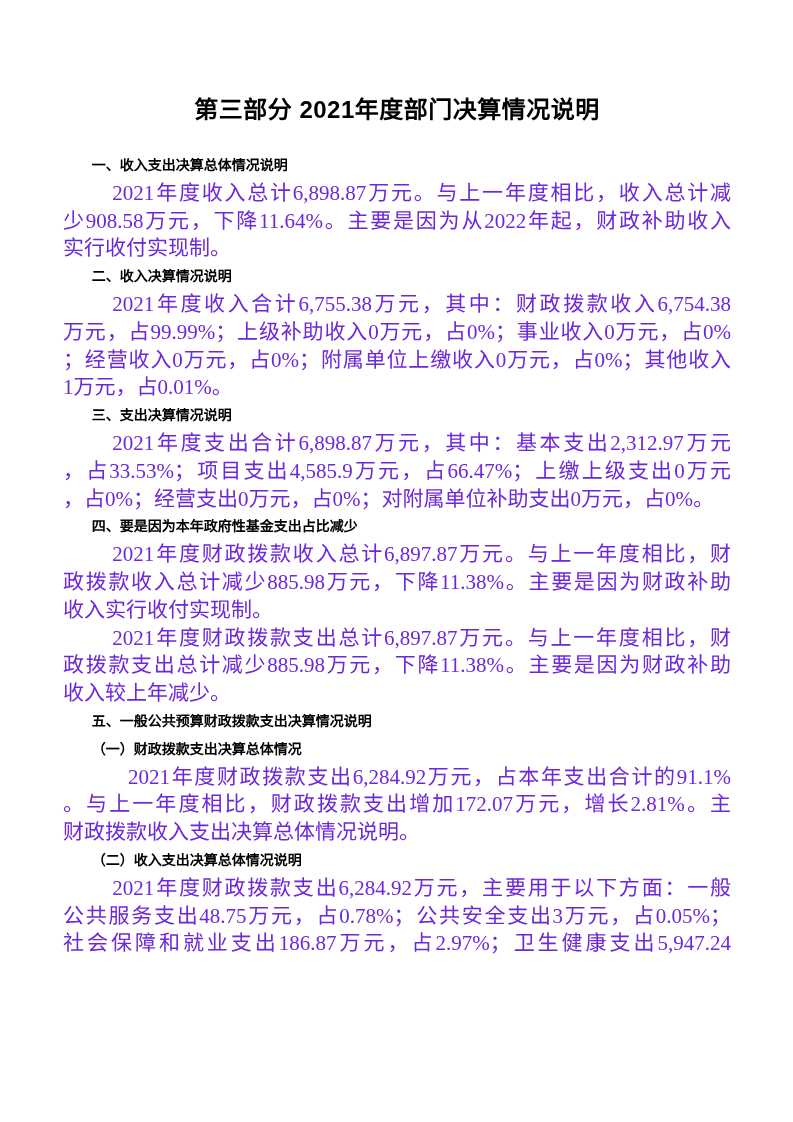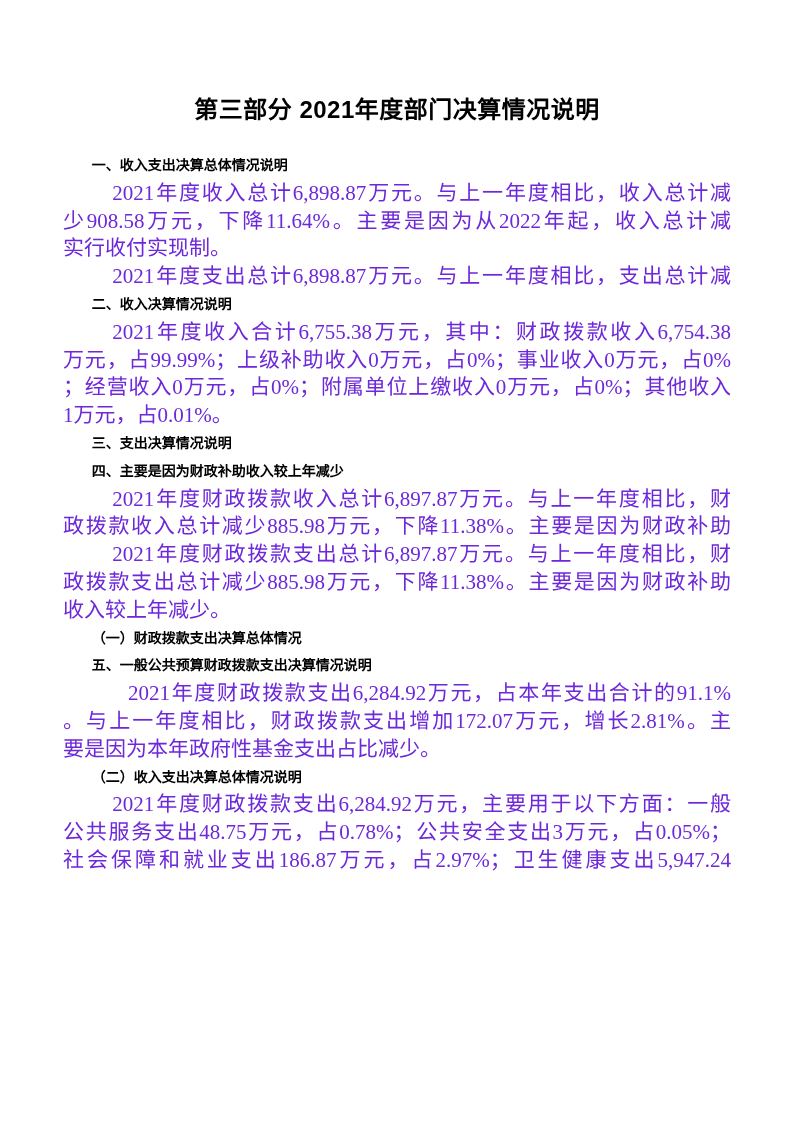--- a/index.html
+++ b/index.html
@@ -59,50 +59,55 @@
 </style>
 </head>
 <body>
 
 <div class="page">
   <h1 class="doc-title">第三部分 2021年度部门决算情况说明</h1>
   <main class="doc-body">
       <div class="doc-heading">一、收入支出决算总体情况说明</div>
       <div class="doc-paragraph">
         <div class="doc-line first-line justified">2021年度收入总计6,898.87万元。与上一年度相比，收入总计减</div>
-        <div class="doc-line justified">少908.58万元，下降11.64%。主要是因为从2022年起，收入总计减</div>
+        <div class="doc-line justified">少908.58万元，下降11.64%。主要是因为从2022年起，财政补助收入</div>
         <div class="doc-line">实行收付实现制。</div>
       </div>
       <div class="doc-paragraph">
-        <div class="doc-line first-line justified">2021年度支出总计6,898.87万元。与上一年度相比，支出总计减</div>
       </div>
       <div class="doc-heading">二、收入决算情况说明</div>
       <div class="doc-paragraph">
         <div class="doc-line first-line justified">2021年度收入合计6,755.38万元，其中：财政拨款收入6,754.38</div>
         <div class="doc-line justified">万元，占99.99%；上级补助收入0万元，占0%；事业收入0万元，占0%</div>
         <div class="doc-line justified">；经营收入0万元，占0%；附属单位上缴收入0万元，占0%；其他收入</div>
         <div class="doc-line">1万元，占0.01%。</div>
       </div>
       <div class="doc-heading">三、支出决算情况说明</div>
-      <div class="doc-heading">四、主要是因为财政补助收入较上年减少</div>
+      <div class="doc-paragraph">
+        <div class="doc-line first-line justified">2021年度支出合计6,898.87万元，其中：基本支出2,312.97万元</div>
+        <div class="doc-line justified">，占33.53%；项目支出4,585.9万元，占66.47%；上缴上级支出0万元</div>
+        <div class="doc-line">，占0%；经营支出0万元，占0%；对附属单位补助支出0万元，占0%。</div>
+      </div>
+      <div class="doc-heading">四、要是因为本年政府性基金支出占比减少</div>
       <div class="doc-paragraph">
         <div class="doc-line first-line justified">2021年度财政拨款收入总计6,897.87万元。与上一年度相比，财</div>
         <div class="doc-line justified">政拨款收入总计减少885.98万元，下降11.38%。主要是因为财政补助</div>
+        <div class="doc-line">收入实行收付实现制。</div>
       </div>
       <div class="doc-paragraph">
         <div class="doc-line first-line justified">2021年度财政拨款支出总计6,897.87万元。与上一年度相比，财</div>
         <div class="doc-line justified">政拨款支出总计减少885.98万元，下降11.38%。主要是因为财政补助</div>
         <div class="doc-line">收入较上年减少。</div>
       </div>
+      <div class="doc-heading">五、一般公共预算财政拨款支出决算情况说明</div>
       <div class="doc-heading">（一）财政拨款支出决算总体情况</div>
-      <div class="doc-heading">五、一般公共预算财政拨款支出决算情况说明</div>
       <div class="doc-paragraph">
         <div class="doc-line first-line justified" style="text-indent: 3.1em;">2021年度财政拨款支出6,284.92万元，占本年支出合计的91.1%</div>
         <div class="doc-line justified">。与上一年度相比，财政拨款支出增加172.07万元，增长2.81%。主</div>
-        <div class="doc-line">要是因为本年政府性基金支出占比减少。</div>
+        <div class="doc-line">财政拨款收入支出决算总体情况说明。</div>
       </div>
       <div class="doc-heading">（二）收入支出决算总体情况说明</div>
       <div class="doc-paragraph">
         <div class="doc-line first-line justified">2021年度财政拨款支出6,284.92万元，主要用于以下方面：一般</div>
         <div class="doc-line justified">公共服务支出48.75万元，占0.78%；公共安全支出3万元，占0.05%；</div>
         <div class="doc-line justified">社会保障和就业支出186.87万元，占2.97%；卫生健康支出5,947.24</div>
       </div>
     </main>
 </div>
 

